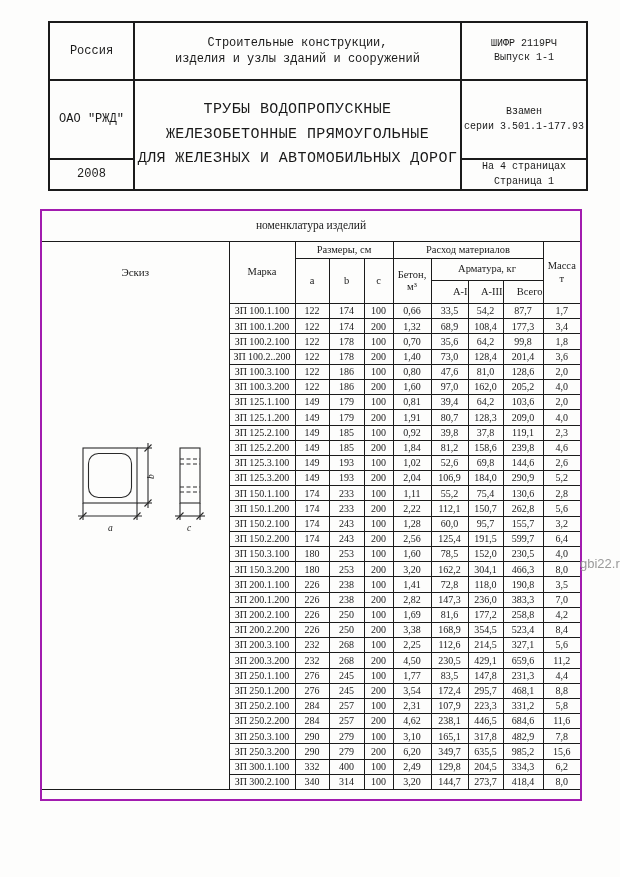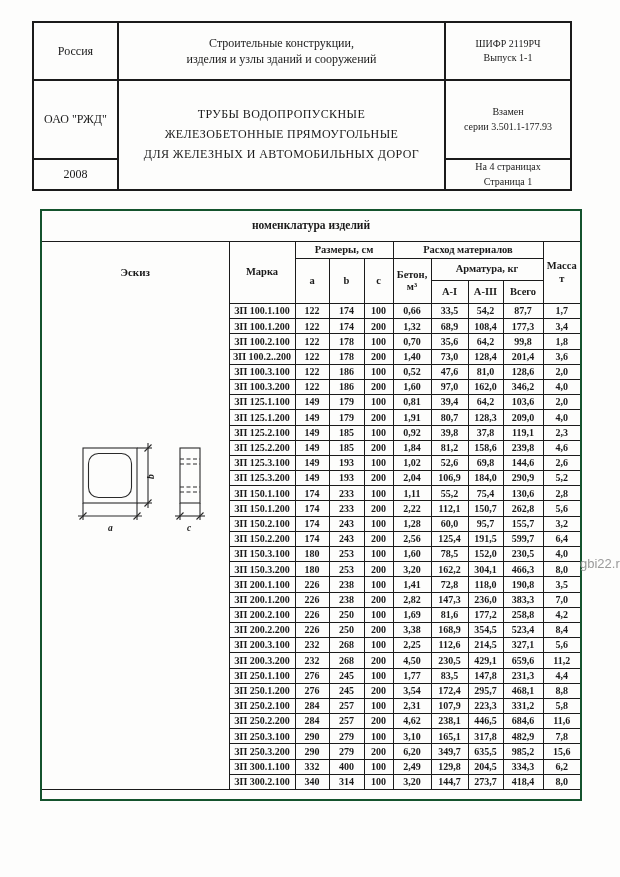--- a/index.html
+++ b/index.html
@@ -2,38 +2,38 @@
 <html><head>
 <meta charset="utf-8">
 <style>
   html,body { margin:0; padding:0; background:#ffffff; }
   .page {
     position:relative; width:620px; height:877px; background:#fdfdfc;
     font-family:"Liberation Serif", serif; color:#1a1a1a; overflow:hidden;
   }
   table { border-collapse:collapse; table-layout:fixed; }
   
-  .hdr-table { position:absolute; left:32px; top:21px; width:538px; }
+  .hdr-table { position:absolute; left:48px; top:21px; width:538px;font-family:Liberation Mono, monospace; }
   .hdr-table td {
     border:2px solid #1b1b1b; text-align:center; vertical-align:middle;
     padding:0; overflow:hidden;
   }
   .t12 { font-size:12px; line-height:1.35; }
   .t11 { font-size:10px; line-height:1.45; }
-  .caps { font-size:12px; letter-spacing:0.4px; line-height:1.65; }
+  .caps { font-size:15px; letter-spacing:0.4px; line-height:1.65; }
   
-  .main-table { position:absolute; left:40px; top:209px; width:540px; border:2px solid #14532d;font-weight:bold; }
+  .main-table { position:absolute; left:40px; top:209px; width:540px; border:2px solid #a21caf; }
   .main-table td {
     border:1.5px solid #1b1b1b; text-align:center; vertical-align:middle;
     padding:0; font-size:10px; line-height:1.15; overflow:hidden;
   }
   .nomrow td { height:30px; font-size:11.5px; }
   .h1 td { height:16px; font-size:10.5px; }
   .h2 td { height:21px; font-size:10.5px; }
-  .h3 td { height:22px; font-size:10.5px; }
+  .h3 td { height:22px; font-size:10.5px;text-align:right; }
   .main-table .datarow { height:15.2px; }
   .footrow td { height:9px; }
   .sketch-cell { position:relative; vertical-align:top; }
   .sketch-label { position:absolute; top:24px; left:0; width:100%; text-align:center; font-size:11px; }
   .sketch-svg { position:absolute; top:194px; left:28px; }
   .dimlbl { font-style:italic; font-size:9.5px; font-family:"Liberation Serif", serif; }
   
   .watermark {
     position:absolute; left:580px; top:556px;
     font-family:"Liberation Sans", sans-serif; font-size:13px; color:#9a9a9a;
@@ -211,35 +211,35 @@
           <td>73,0</td>
           <td>128,4</td>
           <td>201,4</td>
           <td>3,6</td>
         </tr>
         <tr class="datarow">
           <td>ЗП 100.3.100</td>
           <td>122</td>
           <td>186</td>
           <td>100</td>
-          <td>0,52</td>
+          <td>0,80</td>
           <td>47,6</td>
           <td>81,0</td>
           <td>128,6</td>
           <td>2,0</td>
         </tr>
         <tr class="datarow">
           <td>ЗП 100.3.200</td>
           <td>122</td>
           <td>186</td>
           <td>200</td>
           <td>1,60</td>
           <td>97,0</td>
           <td>162,0</td>
-          <td>346,2</td>
+          <td>205,2</td>
           <td>4,0</td>
         </tr>
         <tr class="datarow">
           <td>ЗП 125.1.100</td>
           <td>149</td>
           <td>179</td>
           <td>100</td>
           <td>0,81</td>
           <td>39,4</td>
           <td>64,2</td>

